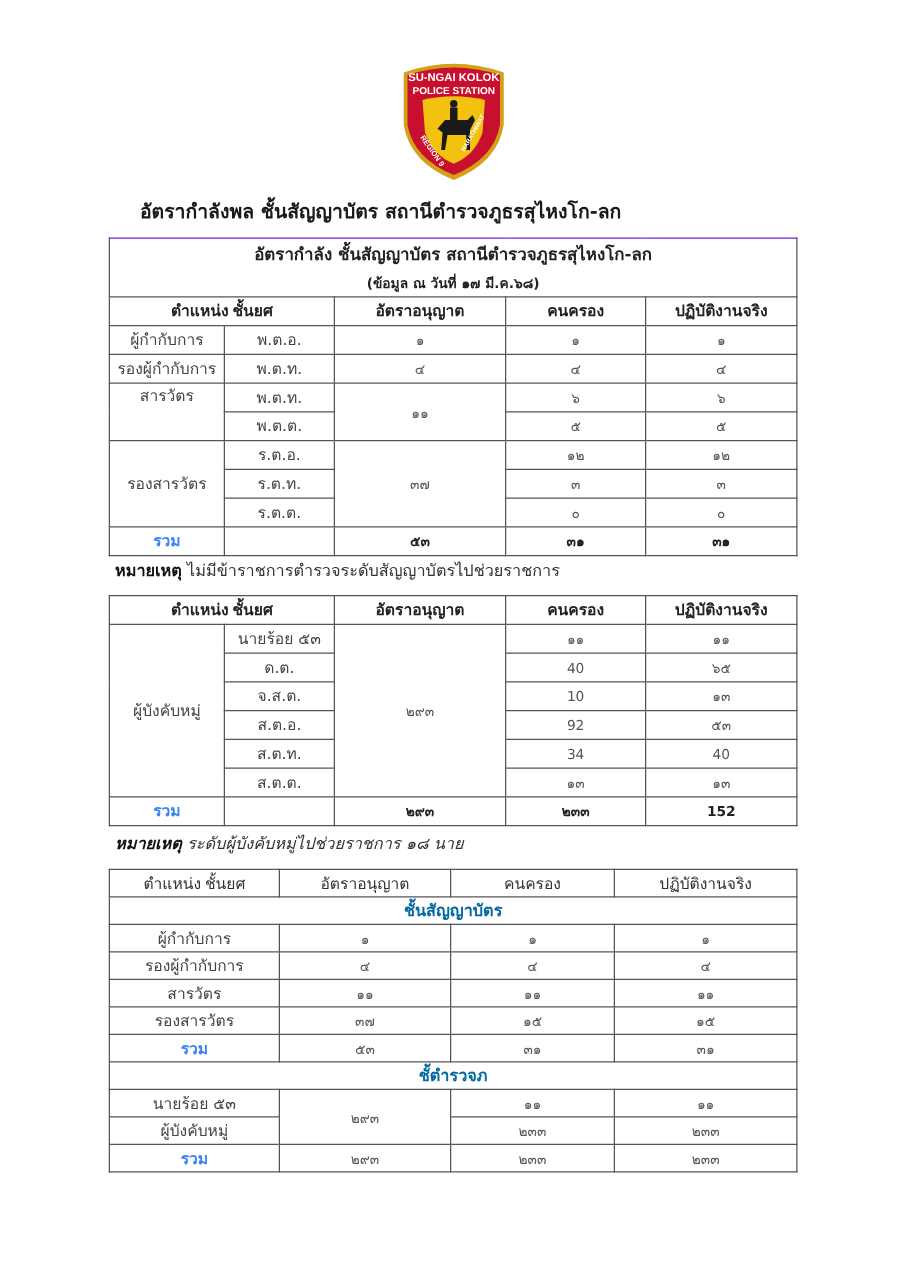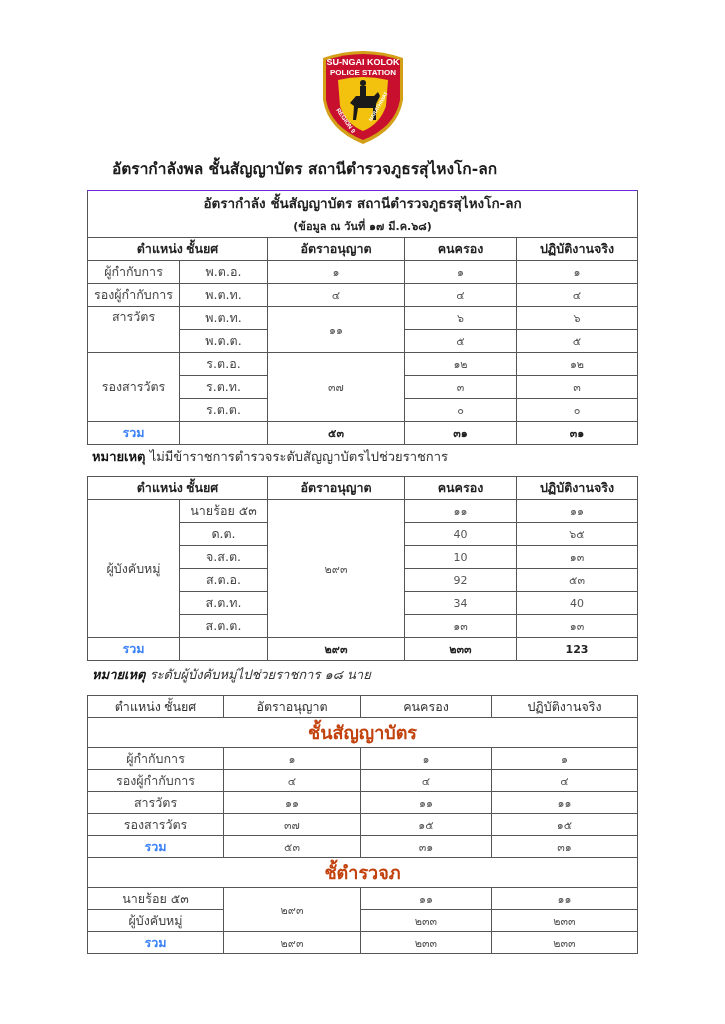--- a/index.html
+++ b/index.html
@@ -26,21 +26,21 @@
   .t1 td, .t1 th { height: 22px; }
   .t1 .caption td { height: 24px; font-weight: bold; font-size: 13.5px; color: #222; border-bottom: none; border-top: 1px solid #6d28d9; }
   .t1 .caption2 td { border-top: none; height: 22px; font-weight: bold; font-size: 11px; color: #222; }
   .note { position: absolute; left: 92px; font-size: 13px; color: #333; }
   .note b { color: #111; }
   .t2 { left: 87px; top: 476px; width: 550px; }
   .t2 td, .t2 th { height: 22px; }
   .t3 { left: 87px; top: 695px; width: 550px; }
   .t3 td, .t3 th { height: 21px; }
   .t3 th { font-weight: normal; color: #333; }
-  .section-row td { font-weight: bold; font-size: 18px; color: #c2410c; }
+  .section-row td { font-weight: bold; font-size: 13px; color: #0369a1; }
 </style>
 </head>
 <body>
 
 <svg class="logo" viewBox="0 0 90 98">
   <path d="M5 10 Q45 -4 85 10 L85 52 Q80 82 45 96 Q10 82 5 52 Z" fill="#d4a017"></path>
   <path d="M8 12 Q45 0 82 12 L82 52 Q77 79 45 92 Q13 79 8 52 Z" fill="#c8102e"></path>
   <path d="M20 32 Q45 26 70 32 L68 58 Q62 76 45 83 Q28 76 22 58 Z" fill="#f2c20f"></path>
   <g fill="#1a1a1a">
     <rect x="42" y="38" width="6" height="10"></rect>
@@ -176,21 +176,21 @@
   <tr>
     <td>ส.ต.ต.</td>
     <td class="num">๑๓</td>
     <td class="num">๑๓</td>
   </tr>
   <tr>
     <td class="bold">รวม</td>
     <td></td>
     <td class="numbold">๒๙๓</td>
     <td class="numbold">๒๓๓</td>
-    <td class="numbold">123</td>
+    <td class="numbold">152</td>
   </tr>
 </tbody>
   </table>
 
 <div class="note" style="top:664px;font-style:italic;"><b>หมายเหตุ</b><span> ระดับผู้บังคับหมู่ไปช่วยราชการ ๑๘ นาย</span></div>
 
 <table class="t3">
   <colgroup>
       <col style="width:136px">
       <col style="width:137px">

